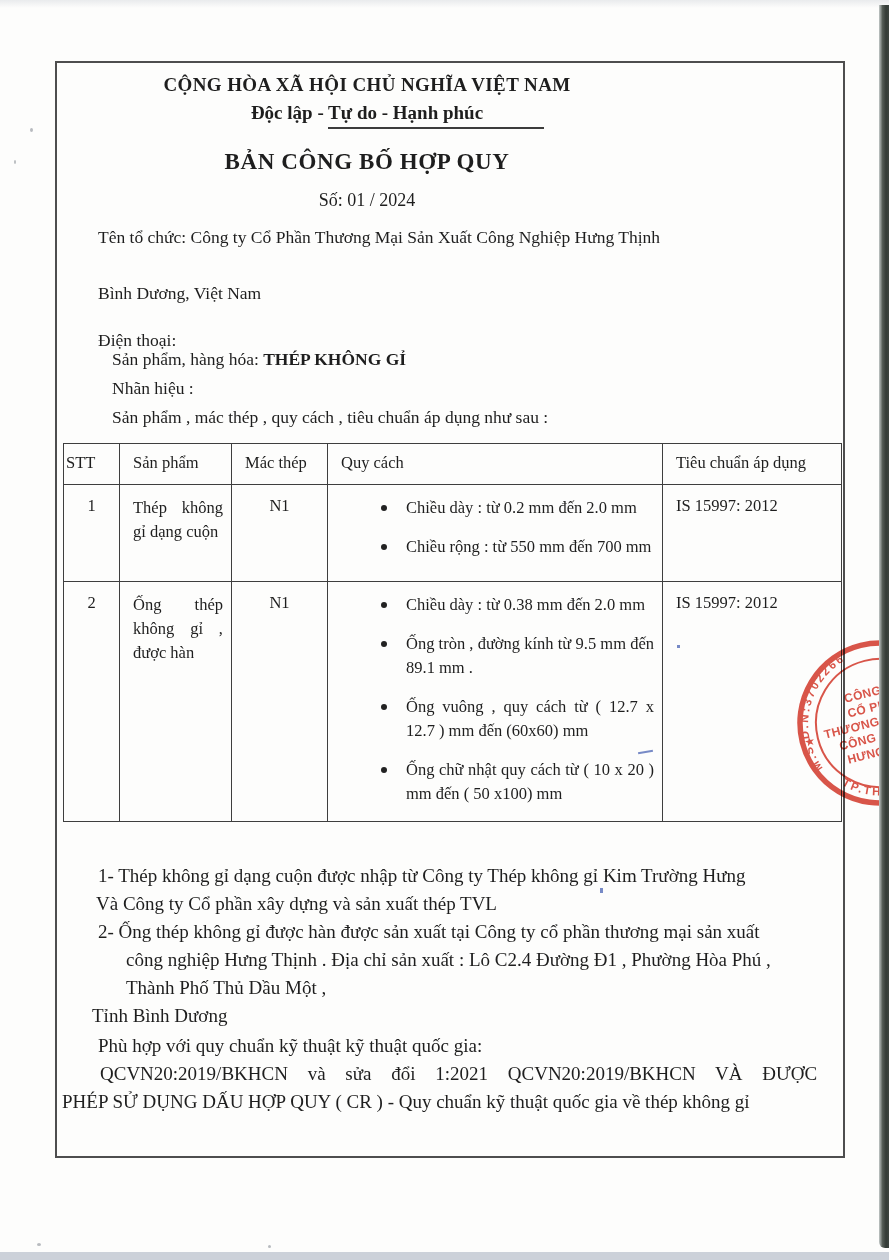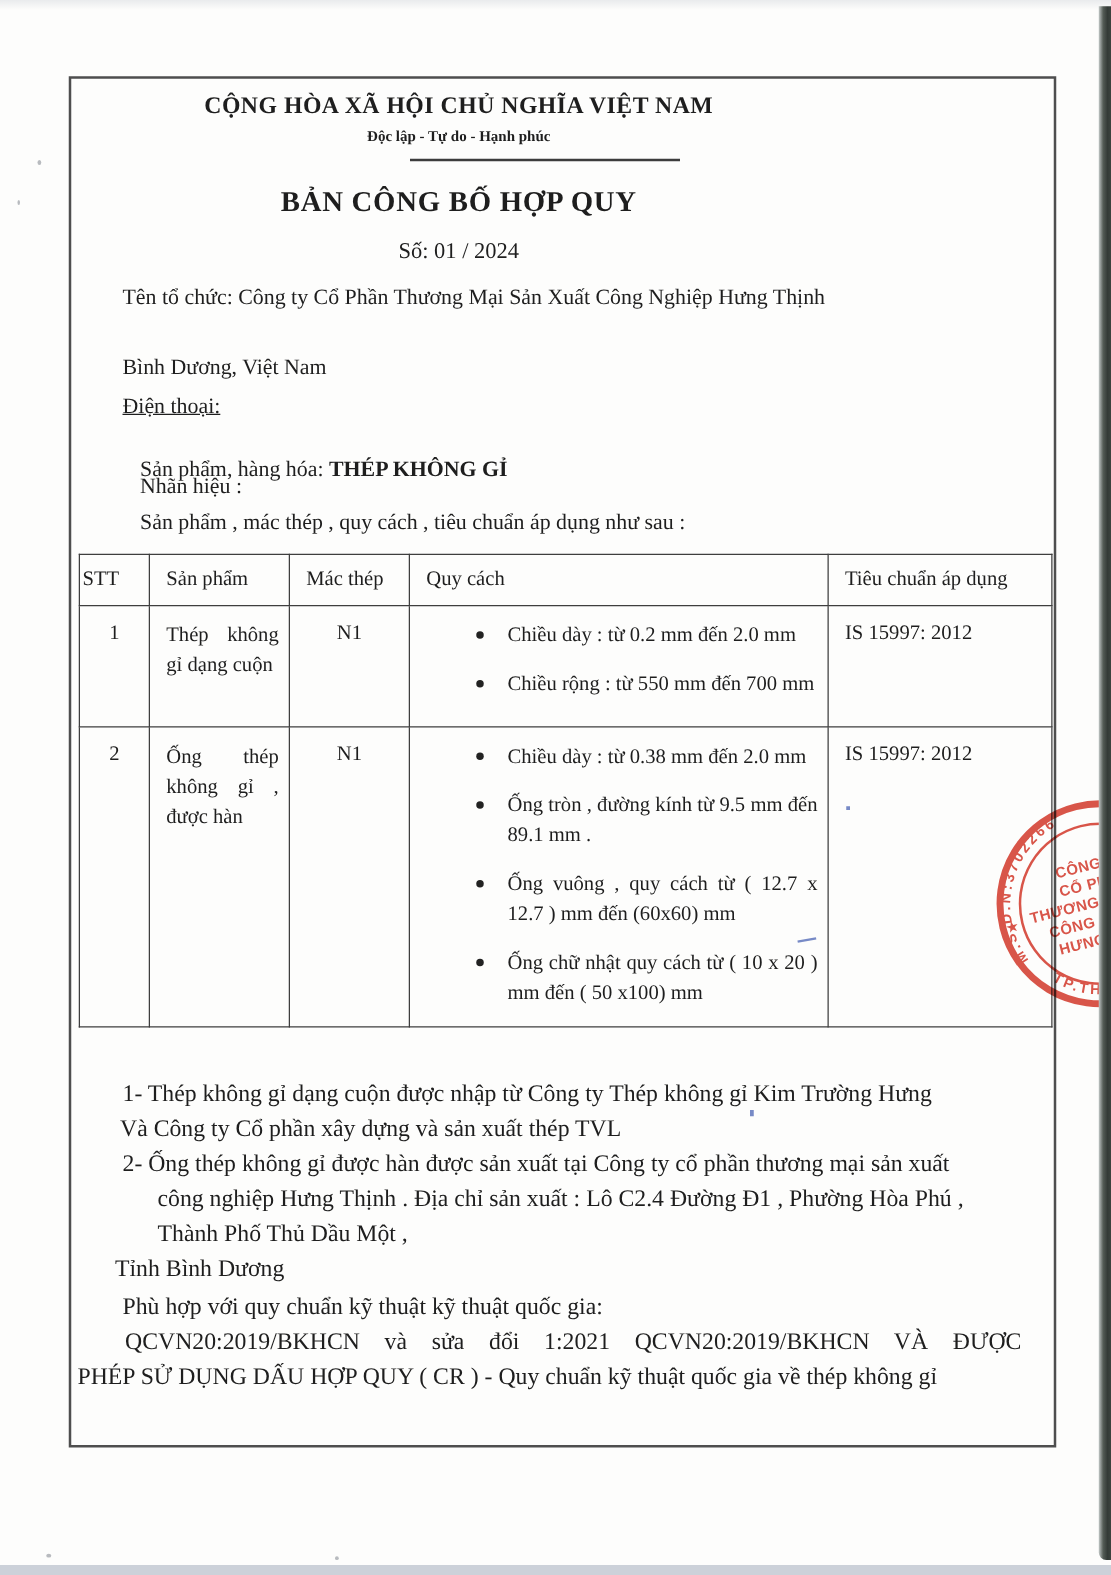--- a/index.html
+++ b/index.html
@@ -13,21 +13,21 @@
     background:linear-gradient(to bottom,#e9ebed,rgba(255,255,255,0)); }
   .scan-band-right { position:absolute; left:879px; top:5px; width:10px; height:1243px;
     background:linear-gradient(to right,#c3c9c8 0%,#545c56 35%,#343b37 70%,#3c443f 100%);
     border-radius:0 0 0 6px; z-index:60; }
   .scan-band-bottom { position:absolute; left:0; top:1252px; width:889px; height:8px;
     background:#ccd1d9; z-index:55; }
   .frame { position:absolute; left:55px; top:61px; width:790px; height:1097px;
     border:2px solid #4e4e4e; }
   .center-line { position:absolute; left:55px; width:624px; text-align:center; }
   .nat-header { top:74px; font-size:19px; font-weight:bold; letter-spacing:.4px; }
-  .motto { top:102px; font-size:12px; font-weight:bold;font-family:Liberation Serif, serif; }
+  .motto { top:102px; font-size:19px; font-weight:bold;font-family:Liberation Serif, serif; }
   .motto-underline { position:absolute; left:328px; top:127px; width:216px; height:2px;
     background:#3c3c3c; }
   .doc-title { top:149px; font-size:23px; font-weight:bold; letter-spacing:.6px; }
   .doc-number { top:190px; font-size:18px; }
   .line { position:absolute; font-size:17.5px; white-space:nowrap; }
   .spec-table { position:absolute; left:63px; top:443px; width:778px;
     border-collapse:collapse; table-layout:fixed; font-size:16.5px; background:transparent; }
   .spec-table th, .spec-table td { border:1.4px solid #3e3e3e; vertical-align:top;
     font-weight:normal; text-align:left; }
   .spec-table th { padding:9px 6px 9px 13px; height:41px; }
@@ -65,22 +65,22 @@
   <div class="frame"></div>
 
   <div class="center-line nat-header">CỘNG HÒA XÃ HỘI CHỦ NGHĨA VIỆT NAM</div>
   <div class="center-line motto">Độc lập - Tự do - Hạnh phúc</div>
   <div class="motto-underline"></div>
   <div class="center-line doc-title">BẢN CÔNG BỐ HỢP QUY</div>
   <div class="center-line doc-number">Số: 01 / 2024</div>
 
   <p class="line" style="left:98px; top:227px;">Tên tổ chức: Công ty Cổ Phần Thương Mại Sản Xuất Công Nghiệp Hưng Thịnh</p>
   <p class="line" style="left:98px; top:283px;">Bình Dương, Việt Nam</p>
-  <p class="line" style="left:98px; top:314px;text-decoration:underline;">Điện thoại:</p>
-  <p class="line" style="left:112px; top:365px;">
+  <p class="line" style="left:98px; top:330px;">Điện thoại:</p>
+  <p class="line" style="left:112px; top:349px;">
     <span>Sản phẩm, hàng hóa: </span><b>THÉP KHÔNG GỈ</b>
   </p>
   <p class="line" style="left:112px; top:378px;">Nhãn hiệu :</p>
   <p class="line" style="left:112px; top:407px;">Sản phẩm , mác thép , quy cách , tiêu chuẩn áp dụng như sau :</p>
 
   <table class="spec-table">
     <colgroup>
       <col style="width:56px">
         <col style="width:112px">
         <col style="width:96px">

